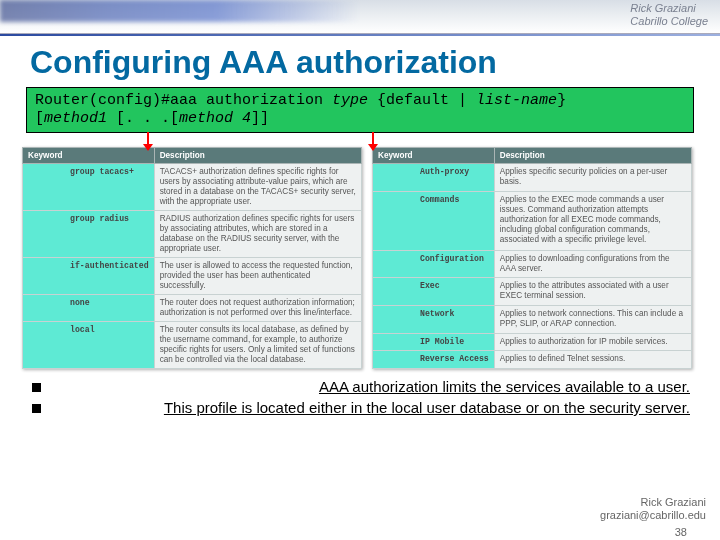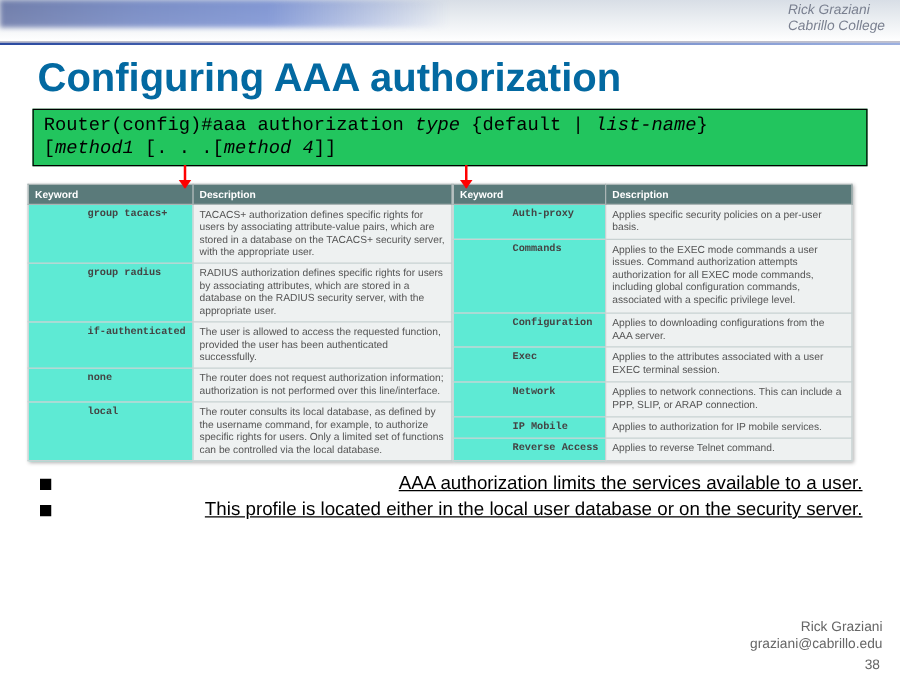--- a/index.html
+++ b/index.html
@@ -62,20 +62,21 @@
     content: "";
     position: absolute;
     bottom: -1px;
     left: -4px;
     border-left: 5px solid transparent;
     border-right: 5px solid transparent;
     border-top: 7px solid red;
   }
   .tables-row {
     display: flex;
+    gap: 10px;
     margin: 14px 22px 8px 22px;
   }
   .ktable {
     border-collapse: collapse;
     font-size: 8.2px;
     color: #555;
     background: #eef1f1;
     box-shadow: 1px 1px 3px rgba(0,0,0,.3);
   }
   .ktable th {
@@ -126,21 +127,21 @@
     position: absolute;
     right: 14px;
     bottom: 18px;
     font-size: 11px;
     color: #666;
     text-align: right;
     line-height: 13px;
   }
   .pagenum {
     position: absolute;
-    right: 16px;
+    right: 33px;
     bottom: 2px;
     font-size: 11px;
     color: #666;
   }
 </style>
 </head>
 <body>
 
 <div class="top-banner">
   <div class="banner-blue"></div>
@@ -218,21 +219,21 @@
         <tr>
           <td class="kw">Network</td>
           <td>Applies to network connections. This can include a PPP, SLIP, or ARAP connection.</td>
         </tr>
         <tr>
           <td class="kw">IP Mobile</td>
           <td>Applies to authorization for IP mobile services.</td>
         </tr>
         <tr>
           <td class="kw">Reverse Access</td>
-          <td>Applies to reverse Telnet command.</td>
+          <td>Applies to defined Telnet sessions.</td>
         </tr>
       </tbody>
   </table>
 </div>
 
 <ul class="bullets">
   <li>AAA authorization limits the services available to a user.</li>
   <li>This profile is located either in the local user database or on the security server.</li>
 </ul>
 

